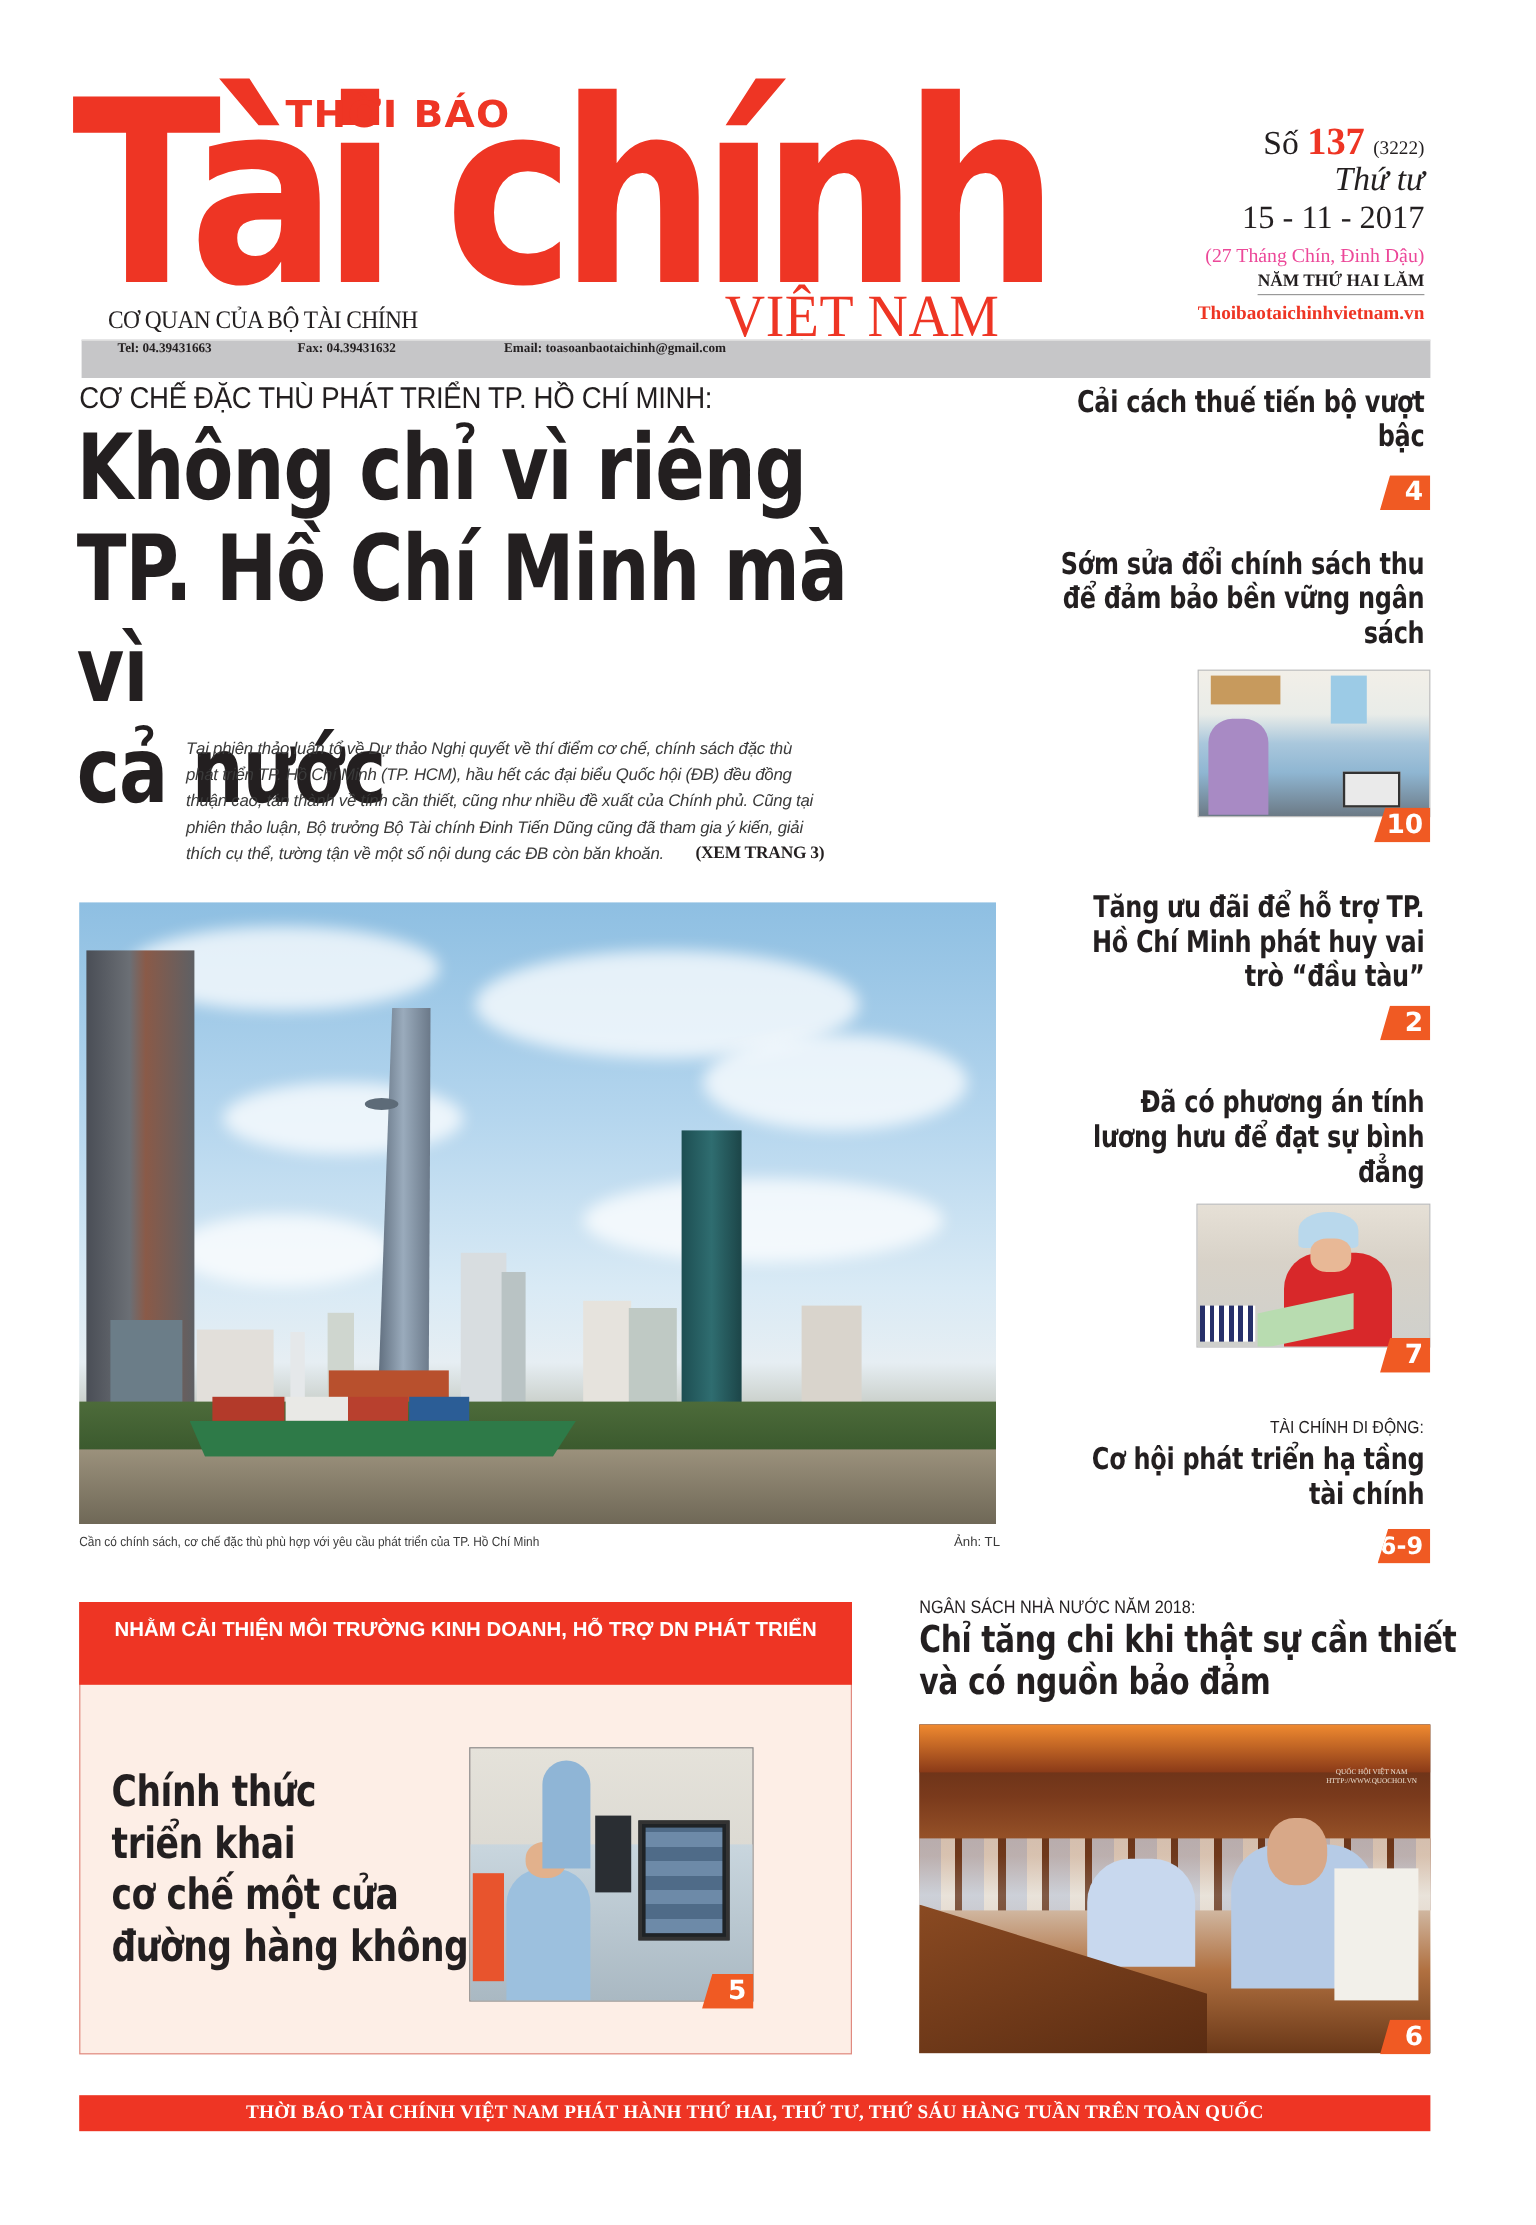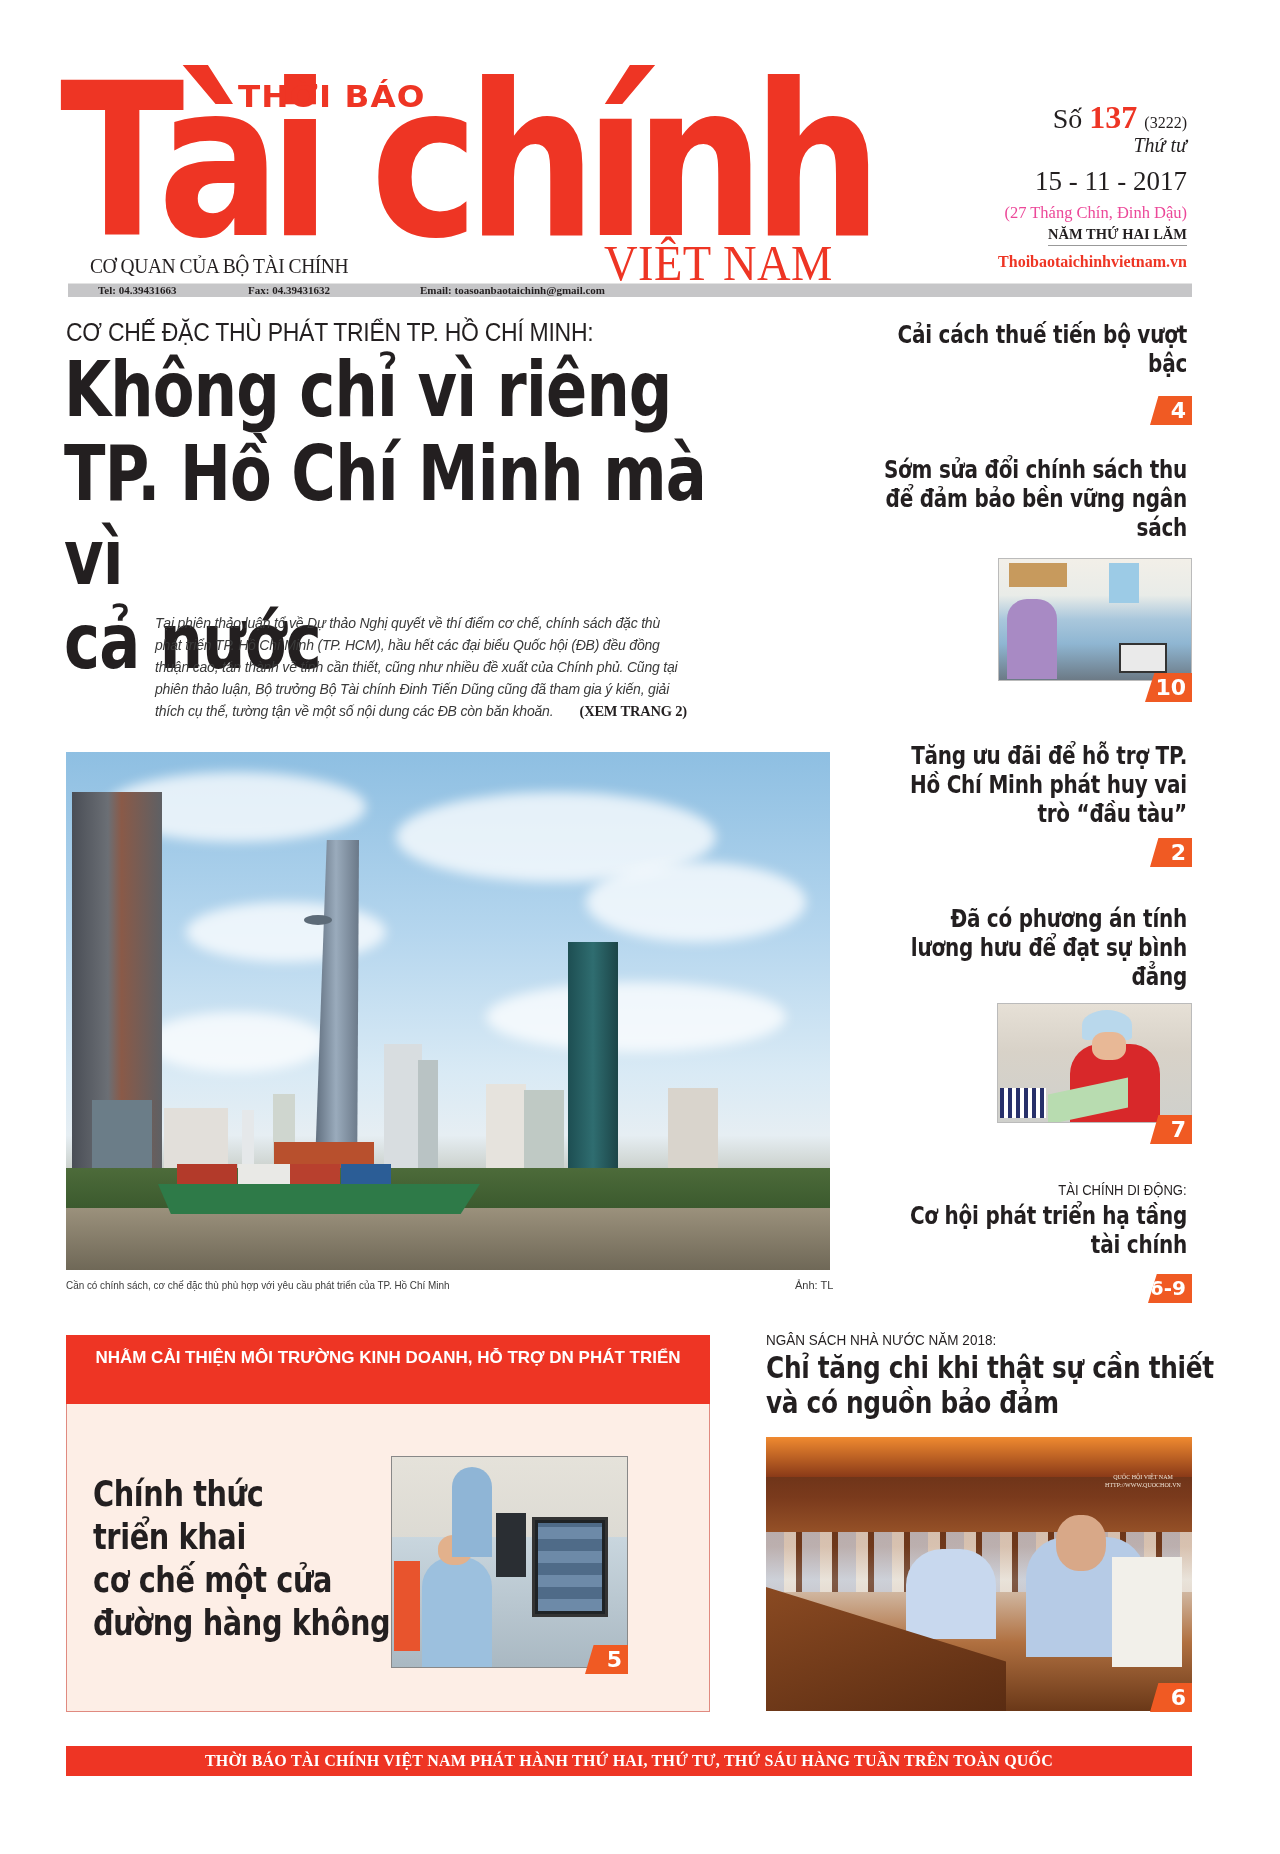--- a/index.html
+++ b/index.html
@@ -5,27 +5,27 @@
   * { box-sizing: border-box; margin: 0; padding: 0; }
   html, body { width: 1280px; height: 1854px; background: #ffffff; overflow: hidden; }
   body { position: relative; font-family: "Liberation Sans", sans-serif; color: #231f20; }
   .abs { position: absolute; }
 
   
   .mh-thoibao { left: 238px; top: 78px; font-family: "DejaVu Sans", sans-serif; font-weight: 900; font-size: 31px; color: #ee3524; letter-spacing: 1px; transform: scaleX(1.05); transform-origin: left; }
   .mh-taichinh { left: 60px; top: 62px; font-family: "DejaVu Sans", sans-serif; font-weight: 900; font-size: 212px; line-height: 200px; color: #ee3524; letter-spacing: -14px; transform: scaleX(0.86); transform-origin: left; }
   .mh-coquan { left: 90px; top: 254px; font-family: "Liberation Serif", serif; font-size: 21px; color: #231f20; letter-spacing: -0.5px; transform: scaleX(0.93); transform-origin: left; }
   .mh-vietnam { left: 604px; top: 238px; font-family: "Liberation Serif", serif; font-size: 50px; line-height: 50px; color: #ee3524; letter-spacing: 0.5px; transform: scaleX(0.93); transform-origin: left; }
-  .infobar { left: 68px; top: 283px; width: 1124px; height: 14px; background: #c6c6c8; border-top: 1px solid #e3e3e3; text-align: center; }
+  .infobar { left: 68px; top: 283px; width: 1124px; height: 32px; background: #c6c6c8; border-top: 1px solid #e3e3e3; text-align: center; }
   .infobar span { position: absolute; top: 0; font-family: "Liberation Serif", serif; font-weight: bold; font-size: 11px; line-height: 13px; color: #231f20; }
 
   .issue { right: 93px; top: 99px; font-family: "Liberation Serif", serif; font-size: 28px; color: #231f20; text-align: center; white-space: nowrap; }
   .issue .num { color: #ee3524; font-weight: bold; font-size: 32px; }
   .issue .total { font-size: 16px; }
-  .weekday { right: 93px; top: 134px; font-family: "Liberation Serif", serif; font-style: italic; font-size: 20px; color: #231f20; }
+  .weekday { right: 93px; top: 134px; font-family: "Liberation Serif", serif; font-style: italic; font-size: 28px; color: #231f20; }
   .date { right: 93px; top: 166px; font-family: "Liberation Serif", serif; font-size: 27px; color: #231f20; }
   .lunar { right: 93px; top: 203px; font-family: "Liberation Serif", serif; font-size: 16.5px; color: #ec4899; white-space: nowrap; }
   .year { right: 93px; top: 226px; font-family: "Liberation Serif", serif; font-weight: bold; font-size: 14.5px; color: #231f20; border-bottom: 1px solid #999; padding-bottom: 2px; white-space: nowrap; }
   .website { right: 93px; top: 253px; font-family: "Liberation Serif", serif; font-weight: bold; font-size: 16px; color: #ee3524; white-space: nowrap; }
 
   
   .kicker { left: 66px; top: 318px; font-size: 25px; color: #231f20; letter-spacing: -0.3px; transform: scaleX(0.92); transform-origin: left; white-space: nowrap; }
   .headline { left: 64px; top: 348px; width: 720px; font-family: "DejaVu Sans", sans-serif; font-weight: 900; font-size: 76px; line-height: 84px; color: #231f20; letter-spacing: -1px; transform: scaleX(0.80); transform-origin: left; width: 900px; }
   .sapo { left: 155px; top: 612px; width: 532px; font-style: italic; font-size: 14px; line-height: 22px; color: #3a3a3a; letter-spacing: -0.2px; }
   .sapo .more { position: absolute; right: 0; bottom: 0; font-style: normal; font-family: "Liberation Serif", serif; font-weight: bold; font-size: 14.5px; color: #231f20; }
@@ -86,21 +86,21 @@
 
 <section>
   <div class="abs kicker">CƠ CHẾ ĐẶC THÙ PHÁT TRIỂN TP. HỒ CHÍ MINH:</div>
   <h1 class="abs headline">
     <div>Không chỉ vì riêng</div>
     <div>TP. Hồ Chí Minh mà vì</div>
     <div>cả nước</div>
   </h1>
   <div class="abs sapo">
     <span>Tại phiên thảo luận tổ về Dự thảo Nghị quyết về thí điểm cơ chế, chính sách đặc thù phát triển TP. Hồ Chí Minh (TP. HCM), hầu hết các đại biểu Quốc hội (ĐB) đều đồng thuận cao, tán thành về tính cần thiết, cũng như nhiều đề xuất của Chính phủ. Cũng tại phiên thảo luận, Bộ trưởng Bộ Tài chính Đinh Tiến Dũng cũng đã tham gia ý kiến, giải thích cụ thể, tường tận về một số nội dung các ĐB còn băn khoăn.</span>
-    <span class="more">(XEM TRANG 2)</span>
+    <span class="more">(XEM TRANG 3)</span>
   </div>
 
   <div class="abs photo-main">
     <div class="cloud" style="left:40px;top:20px;width:260px;height:70px;"></div>
     <div class="cloud" style="left:330px;top:40px;width:320px;height:90px;"></div>
     <div class="cloud" style="left:520px;top:110px;width:220px;height:80px;"></div>
     <div class="cloud" style="left:120px;top:150px;width:200px;height:60px;"></div>
     <div class="cloud" style="left:420px;top:230px;width:300px;height:70px;"></div>
     <div class="cloud" style="left:80px;top:260px;width:180px;height:60px;"></div>
 

